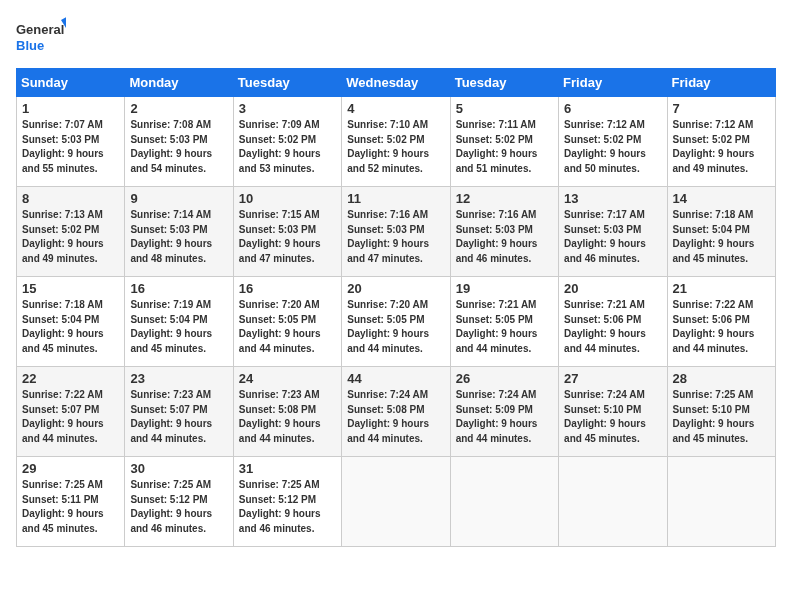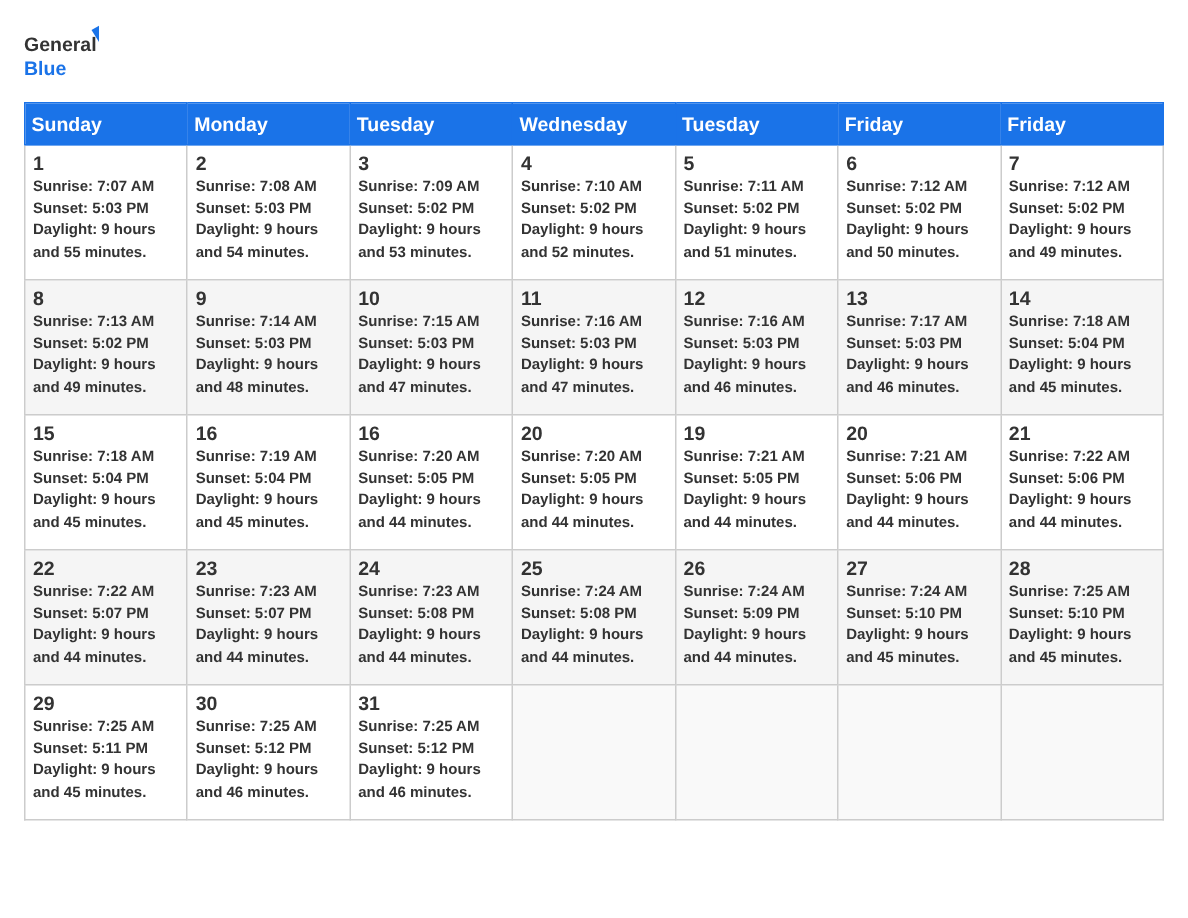--- a/index.html
+++ b/index.html
@@ -201,21 +201,21 @@
       </td>
         <td>
         <span class="day-number">23</span>
         <span class="day-info">Sunrise: 7:23 AM<br>Sunset: 5:07 PM<br>Daylight: 9 hours and 44 minutes.</span>
       </td>
         <td>
         <span class="day-number">24</span>
         <span class="day-info">Sunrise: 7:23 AM<br>Sunset: 5:08 PM<br>Daylight: 9 hours and 44 minutes.</span>
       </td>
         <td>
-        <span class="day-number">25</span>
+        <span class="day-number">44</span>
         <span class="day-info">Sunrise: 7:24 AM<br>Sunset: 5:08 PM<br>Daylight: 9 hours and 44 minutes.</span>
       </td>
         <td>
         <span class="day-number">26</span>
         <span class="day-info">Sunrise: 7:24 AM<br>Sunset: 5:09 PM<br>Daylight: 9 hours and 44 minutes.</span>
       </td>
         <td>
         <span class="day-number">27</span>
         <span class="day-info">Sunrise: 7:24 AM<br>Sunset: 5:10 PM<br>Daylight: 9 hours and 45 minutes.</span>
       </td>

